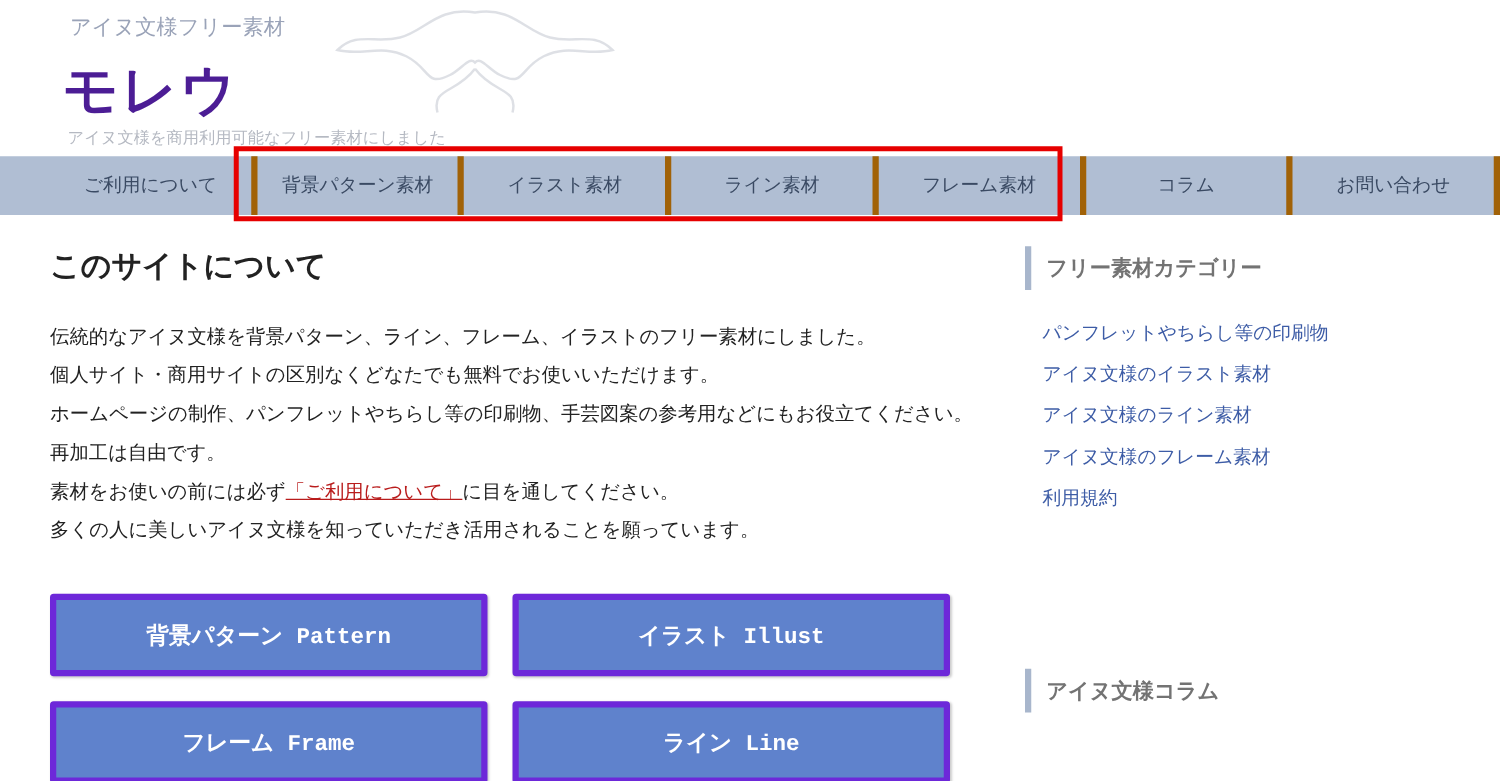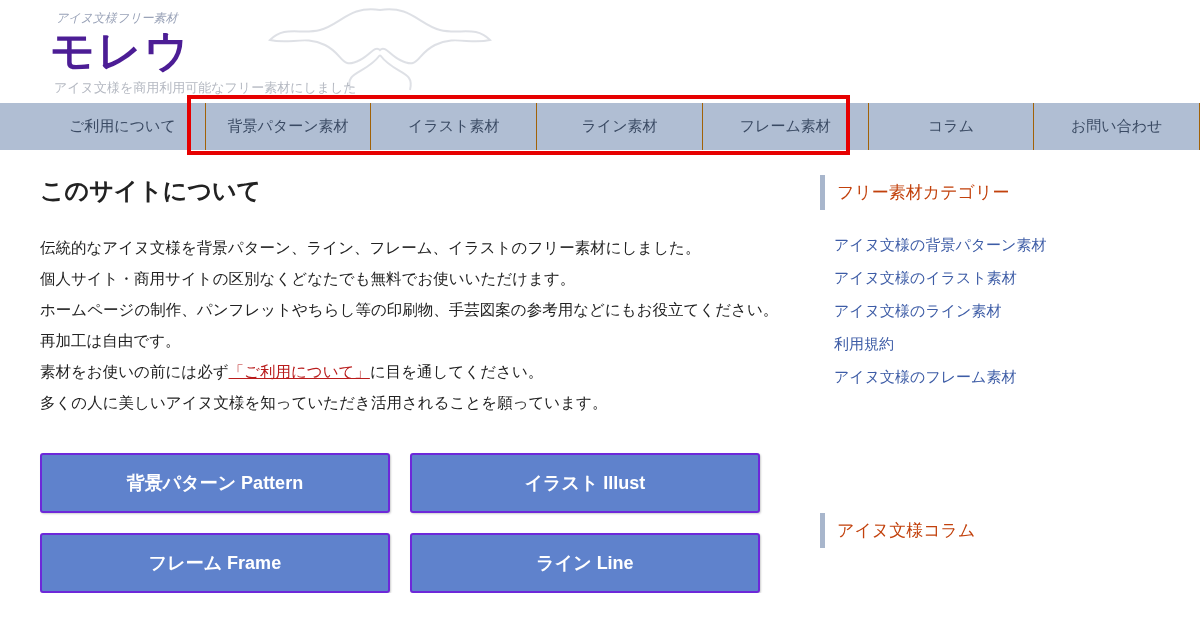--- a/index.html
+++ b/index.html
@@ -8,24 +8,23 @@
       background: #fff;
       color: #333;
       width: 1200px;
     }
     .header {
       padding: 10px 0 6px 50px;
       position: relative;
     }
     .header-sub {
       color: #9aa3b8;
-      font-size: 12px;
-      margin-bottom: 0;
+      font-size: 17px;
+      margin-bottom: 16px;
       margin-left: 6px;
-      font-style: italic;
     }
     .header-logo {
       font-size: 44px;
       font-weight: 800;
       color: #4c1d95;
       letter-spacing: 2px;
       line-height: 1.1;
     }
     .header-tag {
       color: #b5b9c2;
@@ -46,21 +45,21 @@
       background: #b0bed3;
       display: flex;
       position: relative;
     }
     .nav-item {
       flex: 1;
       text-align: center;
       padding: 14px 0;
       color: #3a4a63;
       font-size: 15px;
-      border-right: 1px solid #a16207;
+      border-right: 5px solid #a16207;
       cursor: pointer;
     }
     .nav-item:first-child {
       margin-left: 40px;
     }
     .highlight-box {
       position: absolute;
       top: -8px;
       left: 187px;
       width: 663px;
@@ -99,32 +98,33 @@
       margin-top: 35px;
       max-width: 720px;
     }
     .big-btn {
       background: #5f82cc;
       color: #fff;
       font-size: 18px;
       font-weight: 700;
       text-align: center;
       padding: 16px 0;
-      border: 2px solid #6d28d9;
+      border: 5px solid #6d28d9;
       border-radius: 3px;
       cursor: pointer;
       box-shadow: 1px 1px 2px rgba(0,0,0,0.2);
+      font-family: Liberation Mono, monospace;
     }
     .sidebar {
       width: 340px;
     }
     .side-heading {
       font-size: 17px;
-      font-weight: 400;
-      color: #c2410c;
+      font-weight: 700;
+      color: #737373;
       border-left: 5px solid #a8b6cc;
       padding: 6px 0 6px 12px;
       margin-bottom: 18px;
     }
     .side-links {
       padding-left: 14px;
       margin-bottom: 120px;
     }
     .side-links div {
       color: #3d5ca6;
@@ -175,21 +175,21 @@
       <div class="big-btn">背景パターン Pattern</div>
       <div class="big-btn">イラスト Illust</div>
       <div class="big-btn">フレーム Frame</div>
       <div class="big-btn">ライン Line</div>
     </div>
   </div>
 
   <div class="sidebar">
     <div class="side-heading">フリー素材カテゴリー</div>
     <div class="side-links">
-      <div>アイヌ文様の背景パターン素材</div>
+      <div>パンフレットやちらし等の印刷物</div>
       <div>アイヌ文様のイラスト素材</div>
       <div>アイヌ文様のライン素材</div>
+      <div>アイヌ文様のフレーム素材</div>
       <div>利用規約</div>
-      <div>アイヌ文様のフレーム素材</div>
     </div>
     <div class="side-heading">アイヌ文様コラム</div>
   </div>
 </div>
 
 </body></html>

